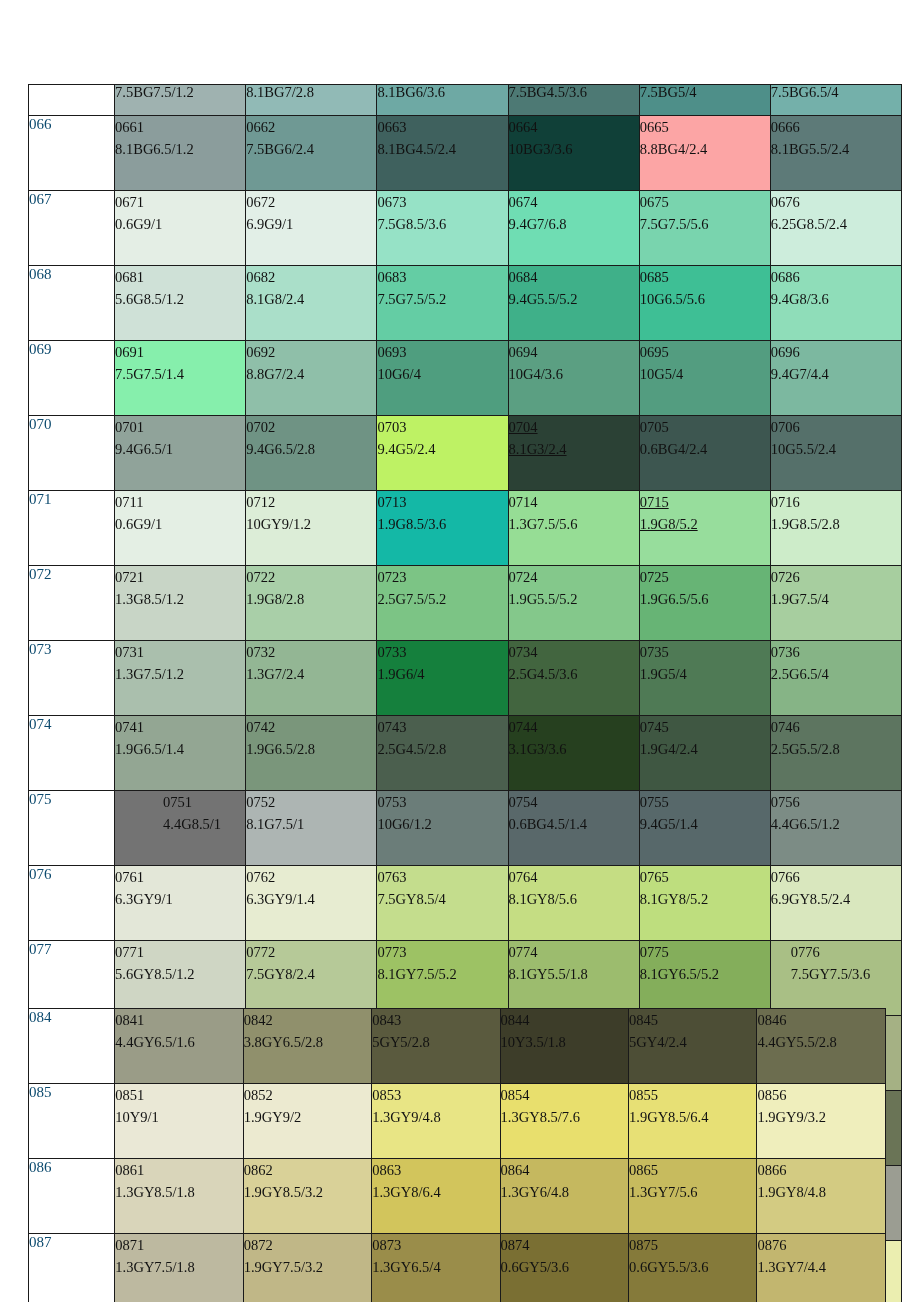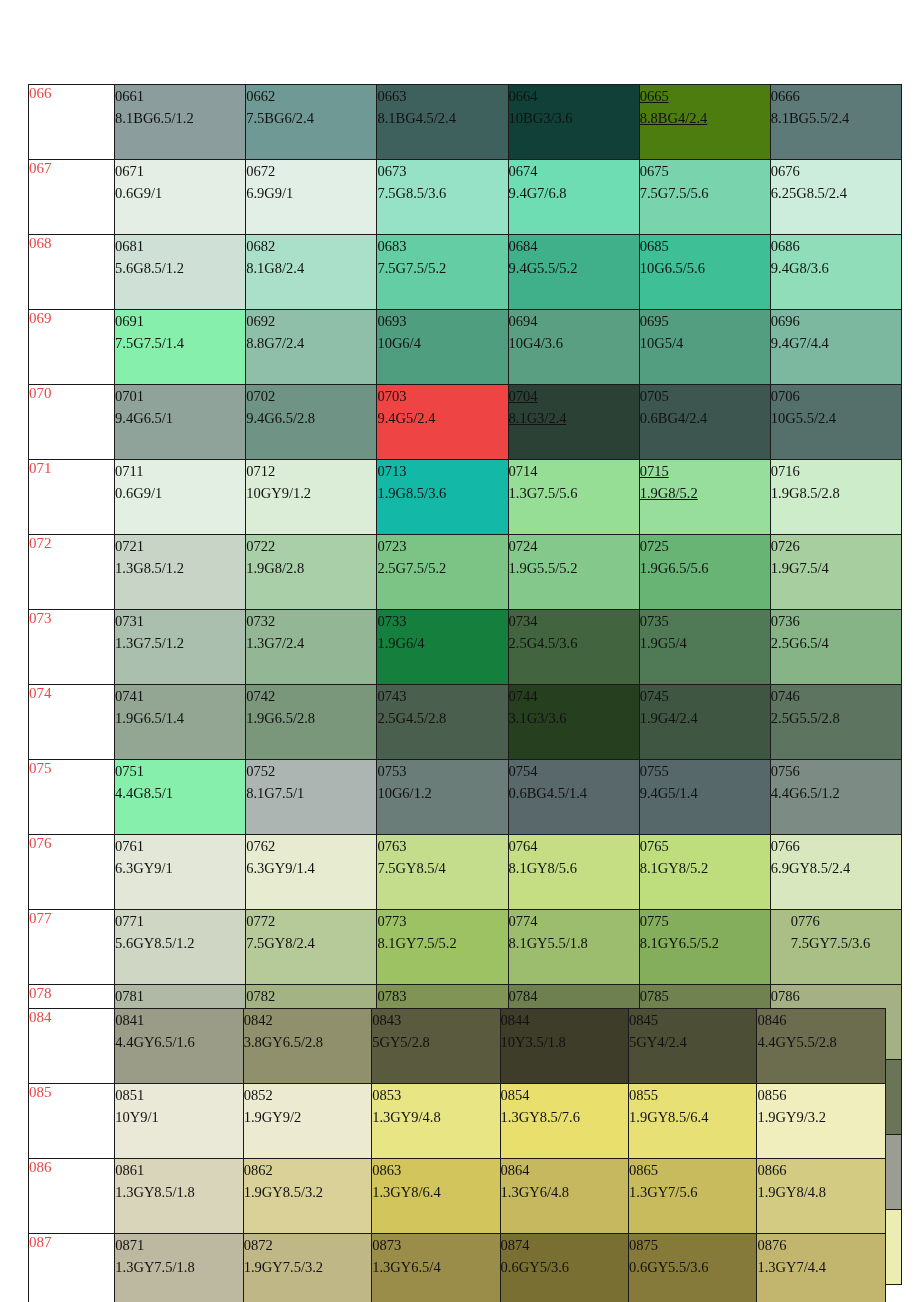--- a/index.html
+++ b/index.html
@@ -30,21 +30,21 @@
   
   col.lblcol{width:86px;}
   col.cell{width:131px;}
   col.cell2{width:128px;}
 
   td.rowlabel{
     background:#ffffff;
     vertical-align:middle;
     padding-left:5px;
     font-size:15px;
-    color:#ef4444;
+    color:#0c4a6e;
     line-height:1.1;
     height:74px;
   }
   td.hdrblank{
     background:#ffffff;
     height:30px;
   }
   td.hdrcell{
     height:30px;
     padding:3px 0 0 4px;
@@ -72,38 +72,47 @@
       <col class="lblcol">
         <col class="cell">
         <col class="cell">
         <col class="cell">
         <col class="cell">
         <col class="cell">
         <col class="cell">
     </colgroup>
     <tbody id="part1-body">
         <tr>
+          <td class="hdrblank"></td>
+          <td class="hdrcell" style="background: rgb(159, 178, 176);"><span>7.5BG7.5/1.2</span></td>
+          <td class="hdrcell" style="background: rgb(145, 186, 182);"><span>8.1BG7/2.8</span></td>
+          <td class="hdrcell" style="background: rgb(110, 169, 164);"><span>8.1BG6/3.6</span></td>
+          <td class="hdrcell" style="background: rgb(77, 121, 116);"><span>7.5BG4.5/3.6</span></td>
+          <td class="hdrcell" style="background: rgb(78, 143, 137);"><span>7.5BG5/4</span></td>
+          <td class="hdrcell" style="background: rgb(116, 176, 170);"><span>7.5BG6.5/4</span></td>
+        </tr>
+        <tr>
           <td class="rowlabel">066</td>
           <td class="swatch" style="background: rgb(139, 157, 156);">
             <span class="code">0661</span>
             <span class="munsell">8.1BG6.5/1.2</span>
           </td>
           <td class="swatch" style="background: rgb(111, 153, 148);">
             <span class="code">0662</span>
             <span class="munsell">7.5BG6/2.4</span>
           </td>
           <td class="swatch" style="background: rgb(63, 97, 94);">
             <span class="code">0663</span>
             <span class="munsell">8.1BG4.5/2.4</span>
           </td>
           <td class="swatch" style="background: rgb(16, 64, 56);">
             <span class="code">0664</span>
             <span class="munsell">10BG3/3.6</span>
           </td>
-          <td class="swatch" style="background: #4d7c0f; text-decoration: underline;">
+          <td class="swatch" style="background: #fca5a5;">
             <span class="code">0665</span>
             <span class="munsell">8.8BG4/2.4</span>
           </td>
           <td class="swatch" style="background: rgb(93, 122, 120);">
             <span class="code">0666</span>
             <span class="munsell">8.1BG5.5/2.4</span>
           </td>
         </tr>
         <tr>
           <td class="rowlabel">067</td>
@@ -189,21 +198,21 @@
         <tr>
           <td class="rowlabel">070</td>
           <td class="swatch" style="background: rgb(144, 163, 154);">
             <span class="code">0701</span>
             <span class="munsell">9.4G6.5/1</span>
           </td>
           <td class="swatch" style="background: rgb(111, 147, 132);">
             <span class="code">0702</span>
             <span class="munsell">9.4G6.5/2.8</span>
           </td>
-          <td class="swatch" style="background: #ef4444;">
+          <td class="swatch" style="background: #bef264;">
             <span class="code">0703</span>
             <span class="munsell">9.4G5/2.4</span>
           </td>
           <td class="swatch" style="background: rgb(43, 65, 53); text-decoration: underline;">
             <span class="code">0704</span>
             <span class="munsell">8.1G3/2.4</span>
           </td>
           <td class="swatch" style="background: rgb(61, 86, 80);">
             <span class="code">0705</span>
             <span class="munsell">0.6BG4/2.4</span>
@@ -316,21 +325,21 @@
             <span class="code">0745</span>
             <span class="munsell">1.9G4/2.4</span>
           </td>
           <td class="swatch" style="background: rgb(93, 117, 96);">
             <span class="code">0746</span>
             <span class="munsell">2.5G5.5/2.8</span>
           </td>
         </tr>
         <tr>
           <td class="rowlabel">075</td>
-          <td class="swatch" style="background: #86efac;">
+          <td class="swatch" style="background: #737373; padding-left: 48px;">
             <span class="code">0751</span>
             <span class="munsell">4.4G8.5/1</span>
           </td>
           <td class="swatch" style="background: rgb(173, 181, 179);">
             <span class="code">0752</span>
             <span class="munsell">8.1G7.5/1</span>
           </td>
           <td class="swatch" style="background: rgb(107, 125, 121);">
             <span class="code">0753</span>
             <span class="munsell">10G6/1.2</span>

